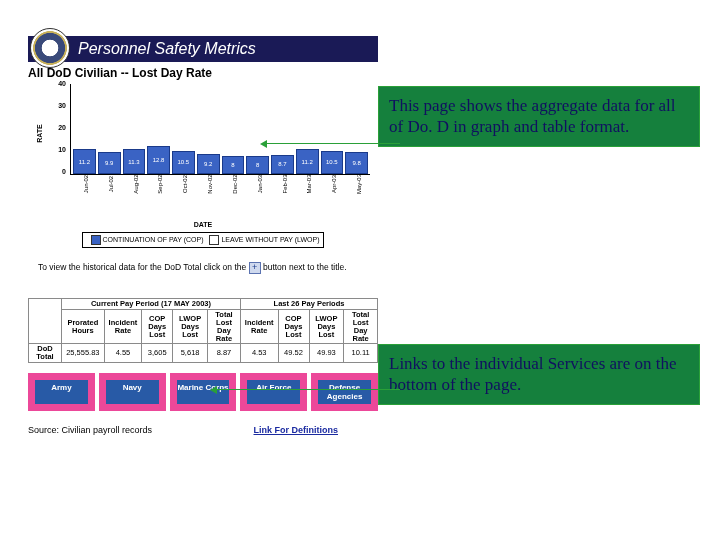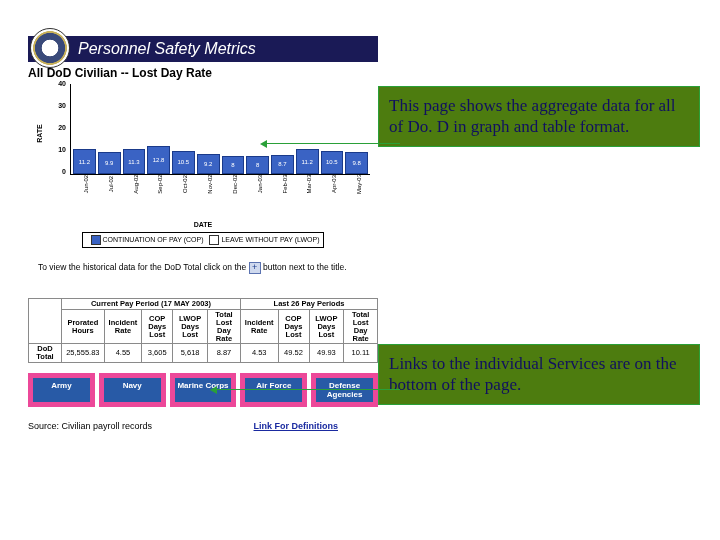--- a/index.html
+++ b/index.html
@@ -199,21 +199,21 @@
   }
   .svc {
     flex: 1;
     background: #285aa6;
     color: #fff;
     font-family: Arial, sans-serif;
     font-size: 8px;
     font-weight: bold;
     text-align: center;
     padding: 3px 0;
-    border: 5px solid #ec4899;
+    border: 7px solid #ec4899;
   }
   .source-row {
     margin-top: 14px;
     font-family: Arial, sans-serif;
     font-size: 9px;
     display: flex;
     justify-content: space-between;
     padding-right: 40px;
   }
   .deflink {
@@ -224,21 +224,21 @@
 
   .callout {
     position: absolute;
     right: 20px;
     width: 300px;
     border: 1px solid #2aa038;
     padding: 8px 10px;
     font-size: 17px;
     color: #101060;
     line-height: 1.25;
-    background: #4d7c0f;
+    background: #15803d;
   }
   .callout-top { top: 86px; }
   .callout-bot { top: 344px; }
   .arrow {
     position: absolute;
     height: 1px;
     background: #2aa038;
   }
   .arrow::before {
     content: "";

